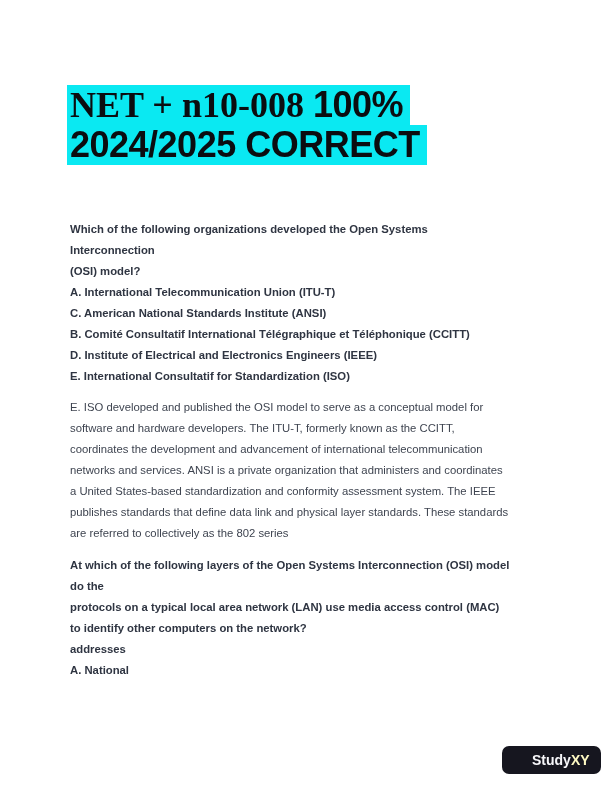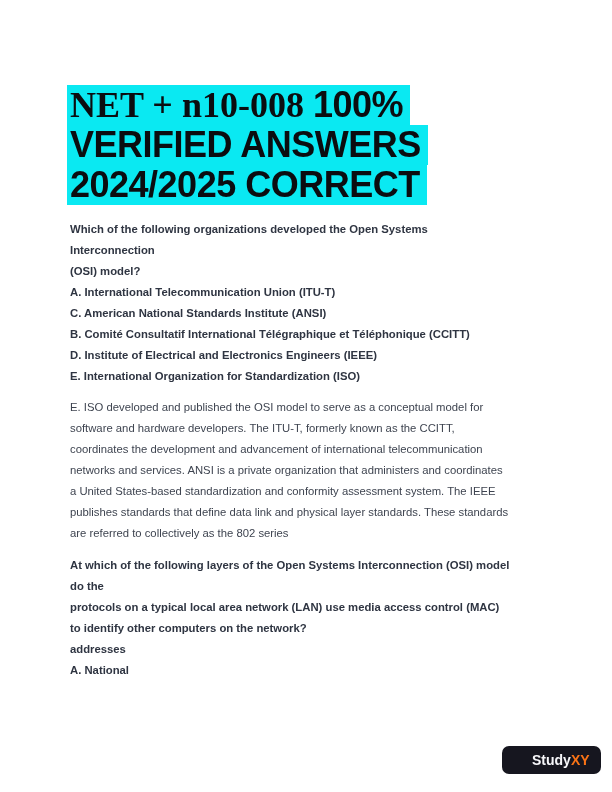--- a/index.html
+++ b/index.html
@@ -50,42 +50,41 @@
     width:99px;height:28px;
     background:#16161f;
     border-radius:7px;
     display:flex;align-items:center;
     box-sizing:border-box;
     padding:0 8px;
   }
   .plus-icon{width:17px;height:17px;flex:0 0 auto;margin-right:5px;}
   .brand{font-size:14px;font-weight:bold;line-height:28px;white-space:nowrap;}
   .brand-study{color:#f7f7fa;}
-  .brand-xy{color:#f97316;}
+  .brand-xy{color:#fef9c3;}
 </style>
 </head>
 <body>
 
 <div class="page">
 
   <div class="title-block">
     <div class="t-line"><span class="hl"><span class="serif-part">NET + n10-008 </span><span class="sans-part">100%</span></span></div>
-    <div class="t-line"><span class="hl sans-part">VERIFIED ANSWERS</span></div>
     <div class="t-line"><span class="hl sans-part">2024/2025 CORRECT</span></div>
   </div>
 
   <div id="question1" class="textblock q-block">
     <div class="line">Which of the following organizations developed the Open Systems</div>
     <div class="line">Interconnection</div>
     <div class="line">(OSI) model?</div>
     <div class="line">A. International Telecommunication Union (ITU-T)</div>
     <div class="line">C. American National Standards Institute (ANSI)</div>
     <div class="line">B. Comité Consultatif International Télégraphique et Téléphonique (CCITT)</div>
     <div class="line">D. Institute of Electrical and Electronics Engineers (IEEE)</div>
-    <div class="line">E. International Organization for Standardization (ISO)</div>
+    <div class="line">E. International Consultatif for Standardization (ISO)</div>
   </div>
 
   <div id="answer1" class="textblock a-block">
     <div class="line">E. ISO developed and published the OSI model to serve as a conceptual model for</div>
     <div class="line">software and hardware developers. The ITU-T, formerly known as the CCITT,</div>
     <div class="line">coordinates the development and advancement of international telecommunication</div>
     <div class="line">networks and services. ANSI is a private organization that administers and coordinates</div>
     <div class="line">a United States-based standardization and conformity assessment system. The IEEE</div>
     <div class="line">publishes standards that define data link and physical layer standards. These standards</div>
     <div class="line">are referred to collectively as the 802 series</div>

